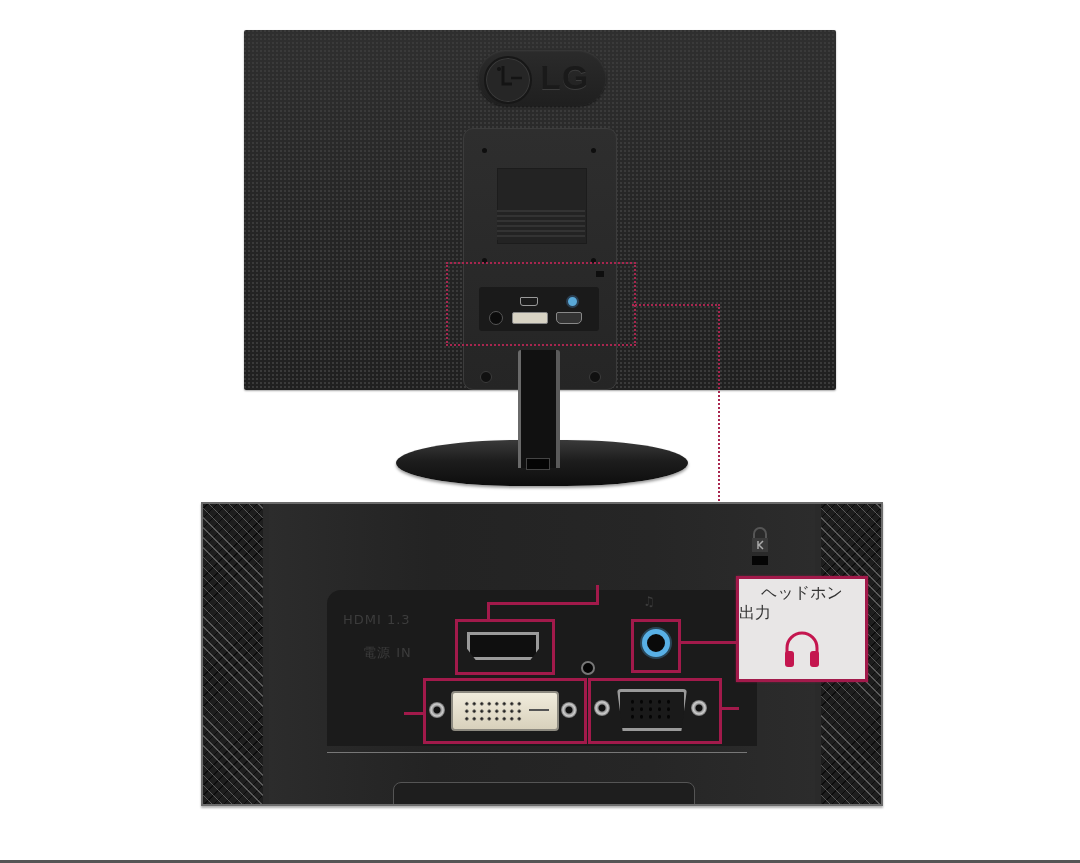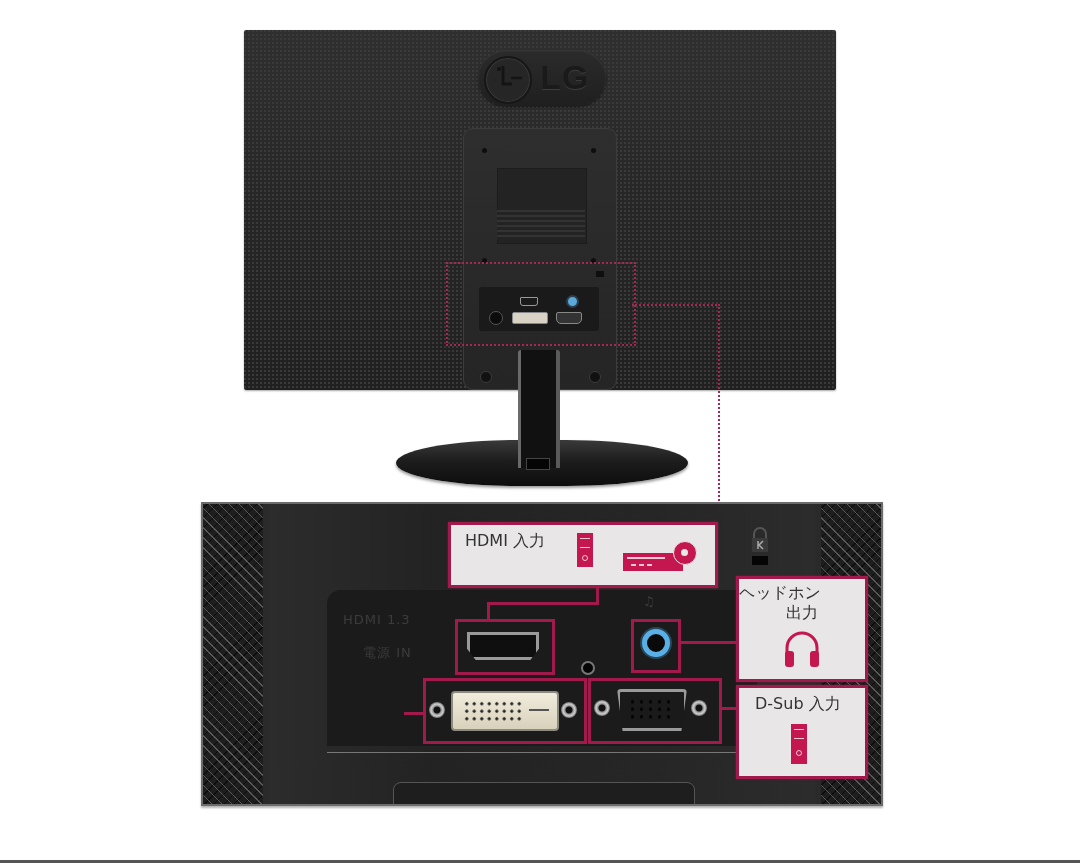--- a/index.html
+++ b/index.html
@@ -214,46 +214,35 @@
 
   <div class="lock-icon" style="left:546px;top:22px">
     <svg width="22" height="40" viewBox="0 0 22 40">
       <path d="M5 12 V8 A6 6 0 0 1 17 8 V12" stroke="#555" stroke-width="2" fill="none"></path>
       <rect x="3" y="12" width="16" height="14" fill="#3a3a3a"></rect>
       <path d="M9 15 V23 M14 15 L10 19 L14 23" stroke="#aaa" stroke-width="1.5" fill="none"></path>
       <rect x="3" y="30" width="16" height="9" fill="#050505"></rect>
     </svg>
   </div>
 
-  <div class="callout" style="left:245px;top:18px;width:264px;height:60px">
-    <div class="callout-label" style="left:14px;top:6px">HDMI 入力</div>
-    <div class="pc-tower" style="left:126px;top:8px">
-      <div class="pc-dot" style="left:5px;top:22px"></div>
-    </div>
-    <div class="player" style="left:172px;top:28px">
-      <div style="position:absolute;left:4px;top:4px;width:38px;height:2px;background:#f2c6d5"></div>
-      <div style="position:absolute;left:8px;top:11px;width:22px;height:2px;background:repeating-linear-gradient(90deg,#f2c6d5 0 5px,transparent 5px 8px)"></div>
-    </div>
-    <div class="player-disc" style="left:222px;top:16px"></div>
-  </div>
   <div class="ln" style="left:393px;top:81px;width:3px;height:20px"></div>
   <div class="ln" style="left:284px;top:98px;width:112px;height:3px"></div>
   <div class="ln" style="left:284px;top:98px;width:3px;height:18px"></div>
 
   <div class="hl" style="left:252px;top:115px;width:94px;height:50px"></div>
   <div class="hdmi-port" style="left:264px;top:128px"></div>
 
   <div class="faint-text" style="left:440px;top:90px">♫</div>
   <div class="hl" style="left:428px;top:115px;width:44px;height:48px"></div>
   <div class="audio-jack" style="left:439px;top:125px"></div>
   <div class="ln" style="left:475px;top:137px;width:60px;height:3px"></div>
 
   <div class="callout" style="left:533px;top:72px;width:126px;height:100px">
-    <div class="callout-label" style="left:0;right:0;top:4px;">ヘッドホン</div>
-    <div class="callout-label" style="left:0;right:0;top:24px;text-align:center">出力</div>
+    <div class="callout-label" style="left:0;right:0;top:4px;text-align:center">ヘッドホン</div>
+    <div class="callout-label" style="left:0;right:0;top:24px;text-align:left">出力</div>
     <div class="headphone-icon" style="left:42px;top:48px">
       <svg width="42" height="42" viewBox="0 0 42 42">
         <path d="M6 28 V21 A15 15 0 0 1 36 21 V28" stroke="#c4164f" stroke-width="3" fill="none"></path>
         <rect x="4" y="24" width="9" height="16" rx="3" fill="#c4164f"></rect>
         <rect x="29" y="24" width="9" height="16" rx="3" fill="#c4164f"></rect>
       </svg>
     </div>
   </div>
 
   <div class="small-hole" style="left:378px;top:157px"></div>
@@ -269,21 +258,15 @@
   <div class="thumb-screw" style="left:358px;top:198px"></div>
 
   <div class="hl" style="left:385px;top:174px;width:128px;height:60px"></div>
   <div class="thumb-screw" style="left:391px;top:196px"></div>
   <div class="vga-body" style="left:414px;top:185px">
     <div class="vga-pins"></div>
   </div>
   <div class="thumb-screw" style="left:488px;top:196px"></div>
   <div class="ln" style="left:516px;top:203px;width:20px;height:3px"></div>
 
-  <div class="callout" style="left:533px;top:181px;width:126px;height:88px">
-    <div class="callout-label" style="left:16px;top:6px">D-Sub 入力</div>
-    <div class="pc-tower" style="left:52px;top:36px;height:40px">
-      <div class="pc-dot" style="left:5px;top:26px"></div>
-    </div>
-  </div>
 </div>
 
 <div class="abs bottom-bar"></div>
 
 </body></html>

